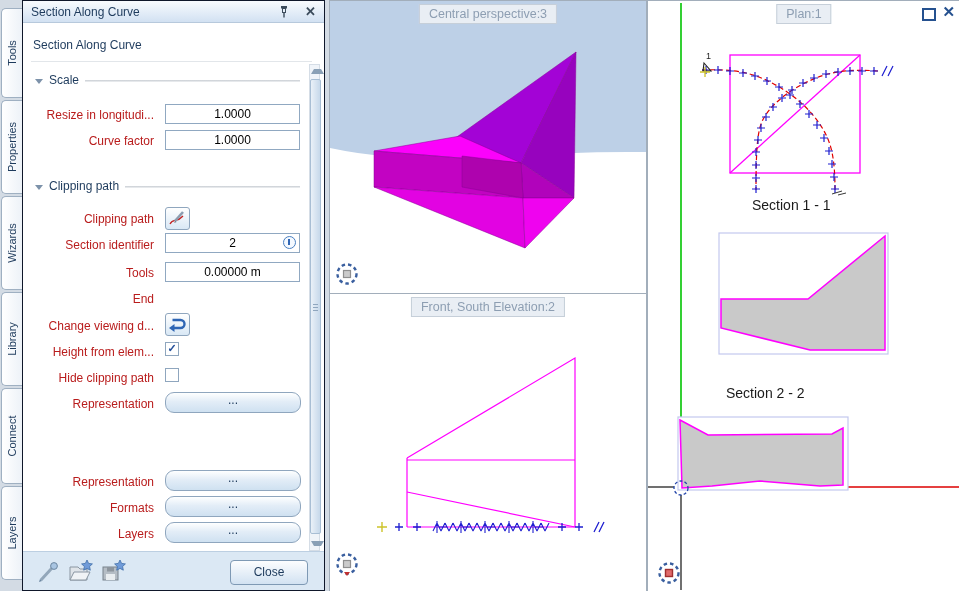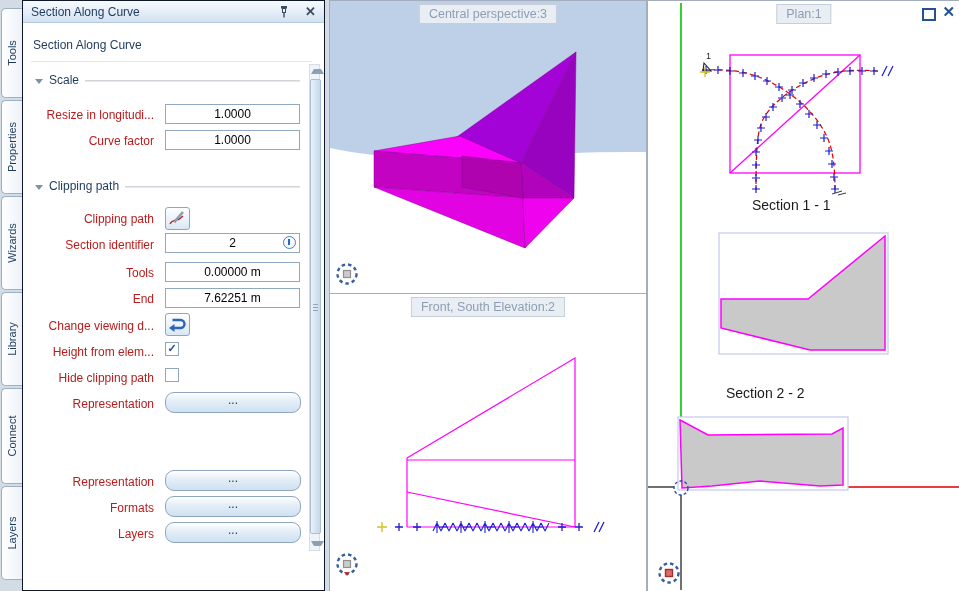--- a/index.html
+++ b/index.html
@@ -133,21 +133,20 @@
   <div class="plabel" style="top:237px;">Section identifier</div>
   <div class="pinput" style="top:232px;">
     <span>2</span>
     <span class="info-badge">
         <i></i>
       </span>
   </div>
   <div class="plabel" style="top:265px;">Tools</div>
   <div class="pinput" style="top:261px;">0.00000 m</div>
   <div class="plabel" style="top:291px;">End</div>
-  <div class="pinput" style="top:287px;">7.62251 m</div>
   <div class="plabel" style="top:318px;">Change viewing d...</div>
   <div class="picon-btn" style="top:312px;">
     <svg width="23" height="21">
       <path d="M7,14 h7.5 a4,4 0 0 0 0,-8 h-8" stroke="#2f66b5" stroke-width="2.4" fill="none"></path>
       <polygon points="8.5,10 8.5,18 3,14" fill="#2f66b5"></polygon>
     </svg>
   </div>
   <div class="plabel" style="top:344px;">Height from elem...</div>
   <div class="pcheck" style="top:341px;"><span>✓</span></div>
   <div class="plabel" style="top:370px;">Hide clipping path</div>
@@ -163,20 +162,39 @@
   <div class="pbtn-dots" style="top:521px;">...</div>
 
   <div class="scroll">
     <div class="ar up"></div>
     <div class="ar dn"></div>
     <div class="thumb">
         <div class="grip"></div>
       </div>
   </div>
 
+  <div class="pfoot">
+    <svg class="abs" style="left:12px;top:7px;" width="26" height="26">
+      <line x1="6" y1="21" x2="17" y2="9" stroke="#93a7ba" stroke-width="3"></line>
+      <circle cx="19" cy="7" r="3.4" fill="#a9c5e2" stroke="#6d87a1" stroke-width="1"></circle>
+      <path d="M4,23 l3,-1 -2,-2 z" fill="#6d87a1"></path>
+    </svg>
+    <svg class="abs" style="left:44px;top:7px;" width="28" height="26">
+      <path d="M3,8 h8 l2,2 h7 v11 h-17 z" fill="#dfe4e9" stroke="#8a96a2" stroke-width="1"></path>
+      <path d="M3,21 l4,-8 h16 l-4,8 z" fill="#f0f3f6" stroke="#8a96a2" stroke-width="1"></path>
+      <polygon points="20,1 21.6,4.4 25.4,4.9 22.6,7.5 23.3,11.2 20,9.4 16.7,11.2 17.4,7.5 14.6,4.9 18.4,4.4" fill="#6f9bd9" stroke="#3f6da8" stroke-width="0.8"></polygon>
+    </svg>
+    <svg class="abs" style="left:76px;top:7px;" width="28" height="26">
+      <rect x="4" y="8" width="15" height="13" fill="#b5bdc5" stroke="#78828c" stroke-width="1"></rect>
+      <rect x="7" y="15" width="9" height="6" fill="#e9edf0"></rect>
+      <rect x="8" y="8" width="7" height="4.5" fill="#8d959d"></rect>
+      <polygon points="21,1 22.6,4.4 26.4,4.9 23.6,7.5 24.3,11.2 21,9.4 17.7,11.2 18.4,7.5 15.6,4.9 19.4,4.4" fill="#6f9bd9" stroke="#3f6da8" stroke-width="0.8"></polygon>
+    </svg>
+    <div class="close-btn">Close</div>
+  </div>
 </div>
 
 <div class="vp" style="left:329px;top:0;width:316px;height:292px;">
   <svg width="316" height="292">
     <path d="M0,0 H316 V151 Q240,150 170,157 Q70,162 0,147 Z" fill="#bdd0e7"></path>
 
     <g stroke="#8b0296" stroke-width="0.5">
       <polygon points="246,51 124,138 191,162" fill="#a303d6"></polygon>
       <polygon points="246,51 191,162 244,197" fill="#9703be"></polygon>
       <polygon points="191,162 244,197 193,197" fill="#b103bb"></polygon>

